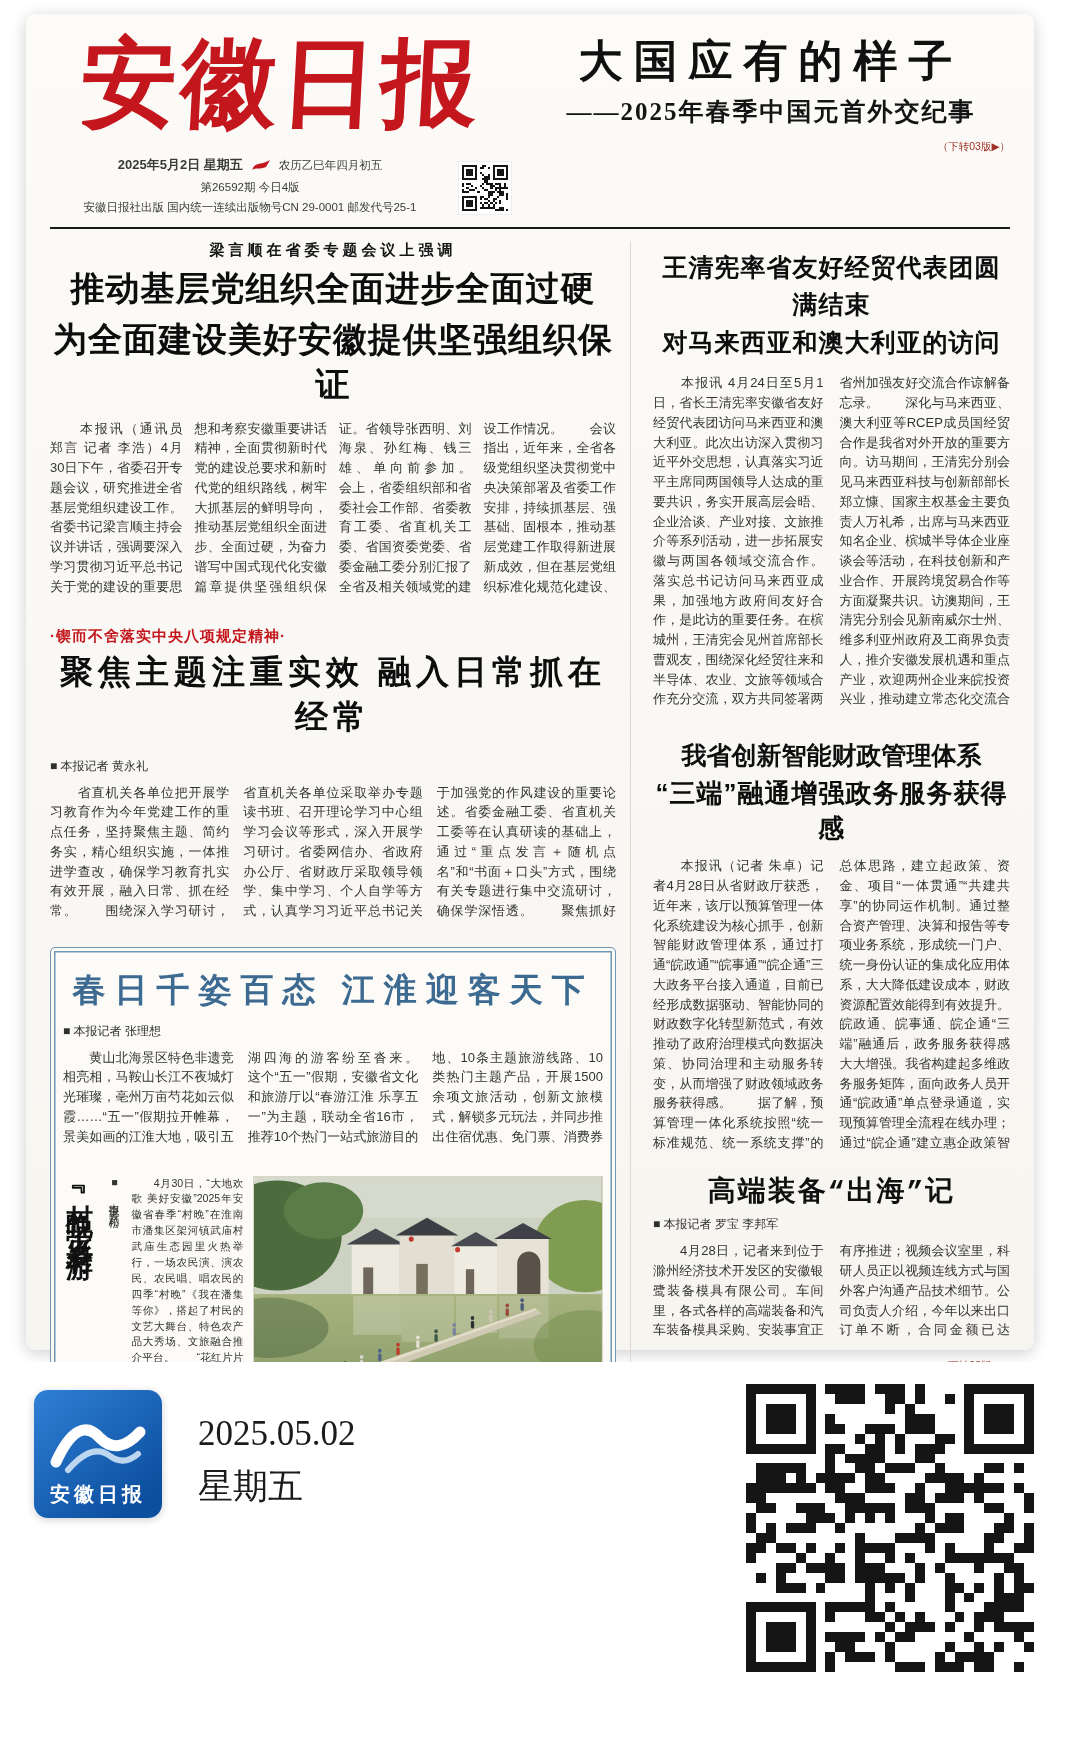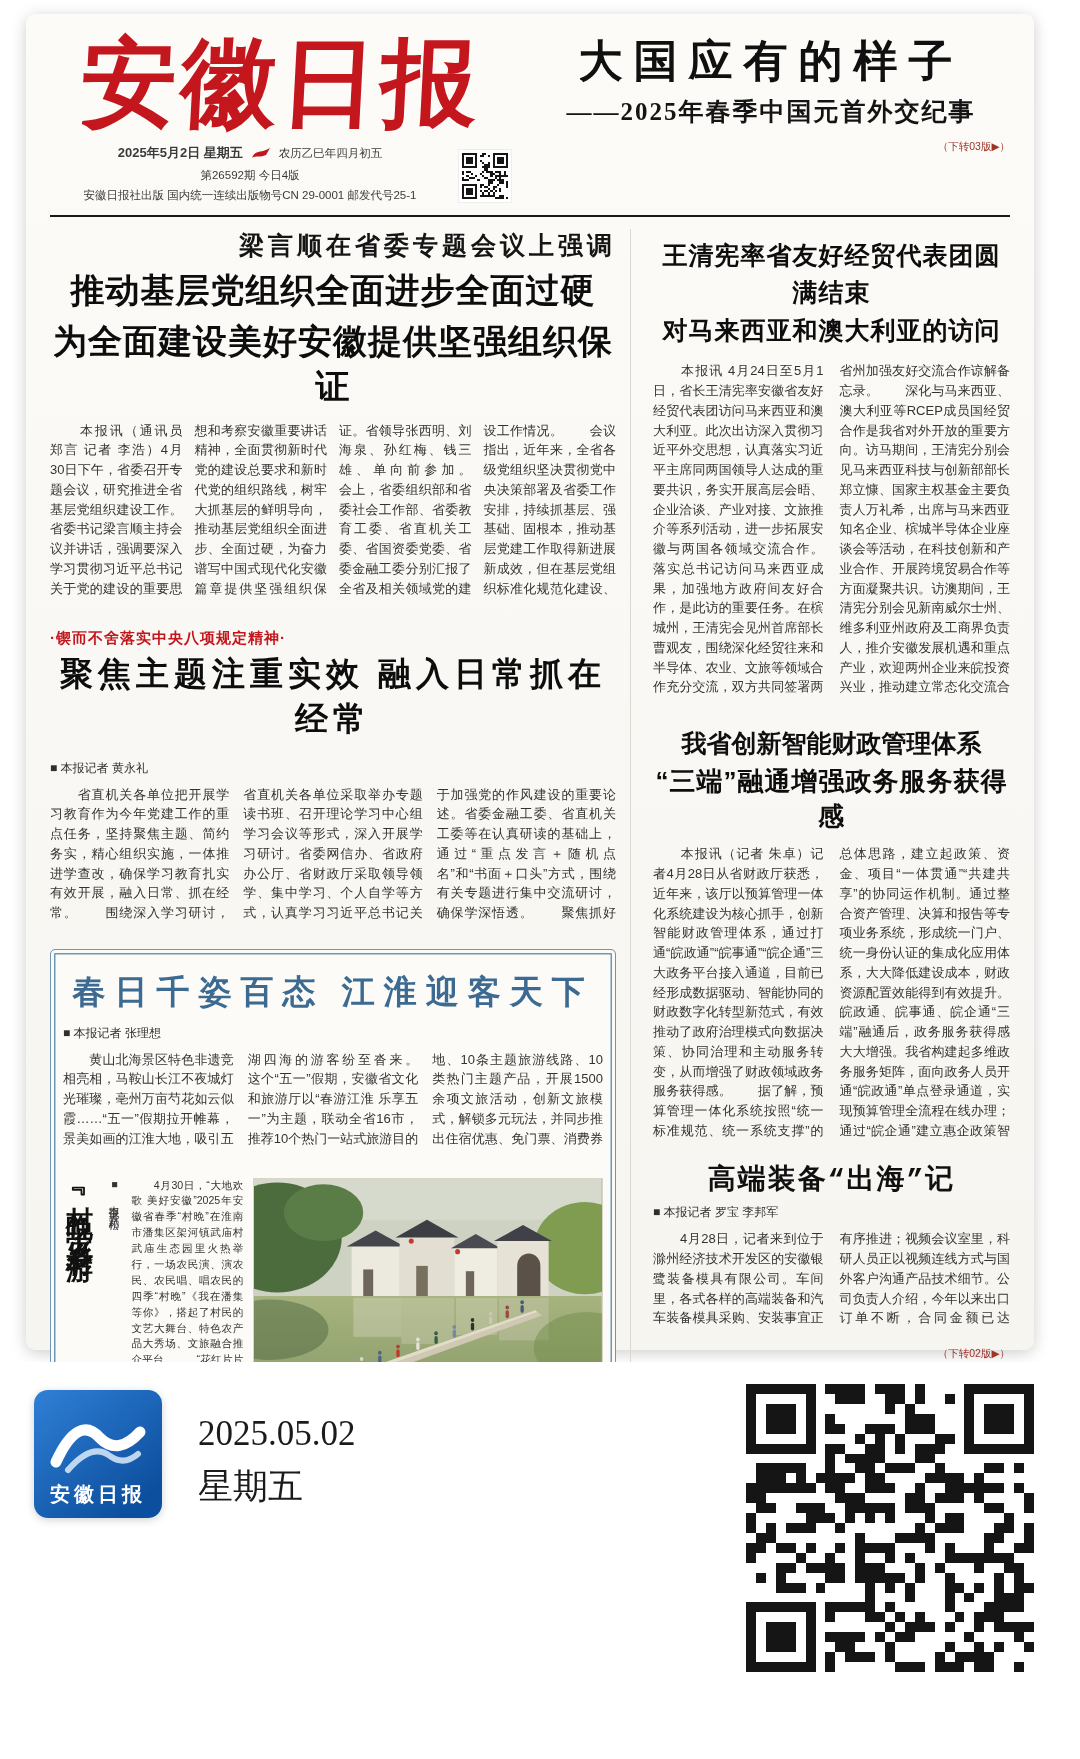--- a/index.html
+++ b/index.html
@@ -15,39 +15,39 @@
     border-radius:10px;box-shadow:0 3px 16px rgba(0,0,0,.20);
     padding:16px 24px;box-sizing:border-box;
   }
   .hdr{display:flex;gap:20px;}
   .masthead{width:462px;position:relative;flex:none;}
   .masthead-title{
     font-family:"Liberation Serif","DejaVu Serif",serif;font-weight:900;
     font-size:96px;line-height:1.12;color:#c3161d;text-align:center;
     letter-spacing:4px;transform:skewX(-3deg);
   }
-  .pubinfo{margin-top:4px;text-align:center;font-size:11.5px;line-height:1.75;color:#3a3a3a;width:400px;}
+  .pubinfo{margin-top:16px;text-align:center;font-size:11.5px;line-height:1.75;color:#3a3a3a;width:400px;}
   .pubinfo b{font-size:13px;}
   .flag{display:inline-block;vertical-align:-2px;margin:0 8px;}
   .qr{background:#fff;border:1px solid #eee;box-sizing:border-box;}
   .qr-small{position:absolute;right:0;bottom:2px;width:54px;height:54px;padding:3px;}
   
   .tr{flex:1;position:relative;}
   .tr-title{font-size:44px;font-weight:900;letter-spacing:11px;text-align:center;color:#101010;margin:2px 0 4px;}
   .tr-sub{font-family:"Liberation Serif","DejaVu Serif",serif;font-size:25px;font-weight:700;text-align:center;letter-spacing:2px;color:#141414;margin-bottom:12px;}
   .tr-body{column-count:3;column-gap:15px;height:112px;overflow:hidden;font-size:11px;line-height:1.5;text-align:justify;color:#333;}
   .tr-body p{margin:0;}
   .jump{font-size:10.5px;color:#a03226;text-align:right;margin-top:3px;}
   .rule{border-top:2.5px solid #191919;margin:10px 0 12px;}
   
   .main{display:flex;gap:14px;}
   .colL{width:566px;flex:none;}
   .colR{flex:1;border-left:1px solid #ddd8cf;padding-left:22px;min-width:0;}
   
-  .kicker{font-family:"Liberation Serif","DejaVu Serif",serif;font-size:25px;font-weight:700;letter-spacing:4px;text-align:right;color:#151515;}
+  .kicker{font-family:"Liberation Serif","DejaVu Serif",serif;font-size:15px;font-weight:700;letter-spacing:4px;text-align:center;color:#151515;}
   .lead-h{font-size:34px;font-weight:900;line-height:1.32;letter-spacing:1px;text-align:center;color:#0d0d0d;margin-top:6px;}
   .body{font-size:13px;line-height:1.52;text-align:justify;color:#333;overflow:hidden;}
   .lead-body{column-count:4;column-gap:12px;height:192px;margin-top:12px;}
   
   .red-kicker{color:#c3161c;font-weight:800;font-size:15px;margin:16px 0 2px;letter-spacing:1px;}
   .focus-h{font-size:33px;font-weight:900;letter-spacing:5px;text-align:center;color:#0d0d0d;margin:4px 0 18px;}
   .byline{font-size:12px;color:#2f2f2f;margin-bottom:8px;}
   .focus-body{column-count:3;column-gap:14px;height:150px;}
   
   .feature{

